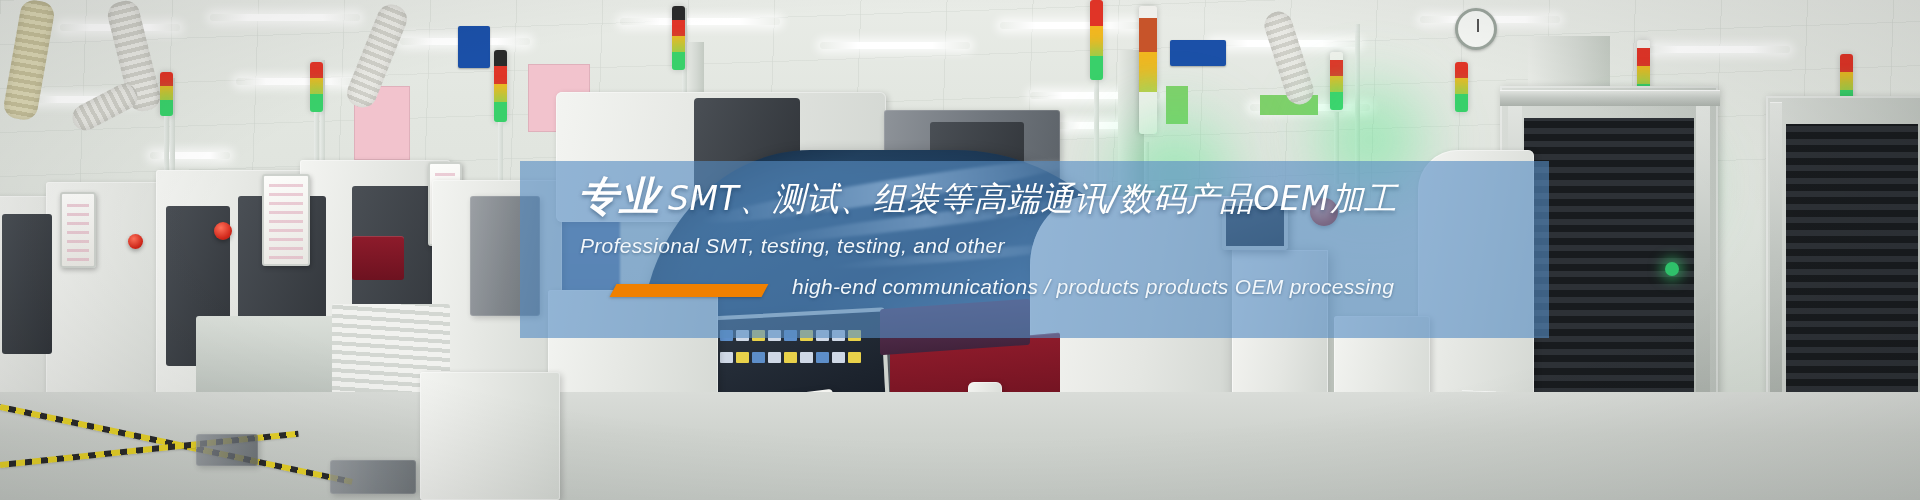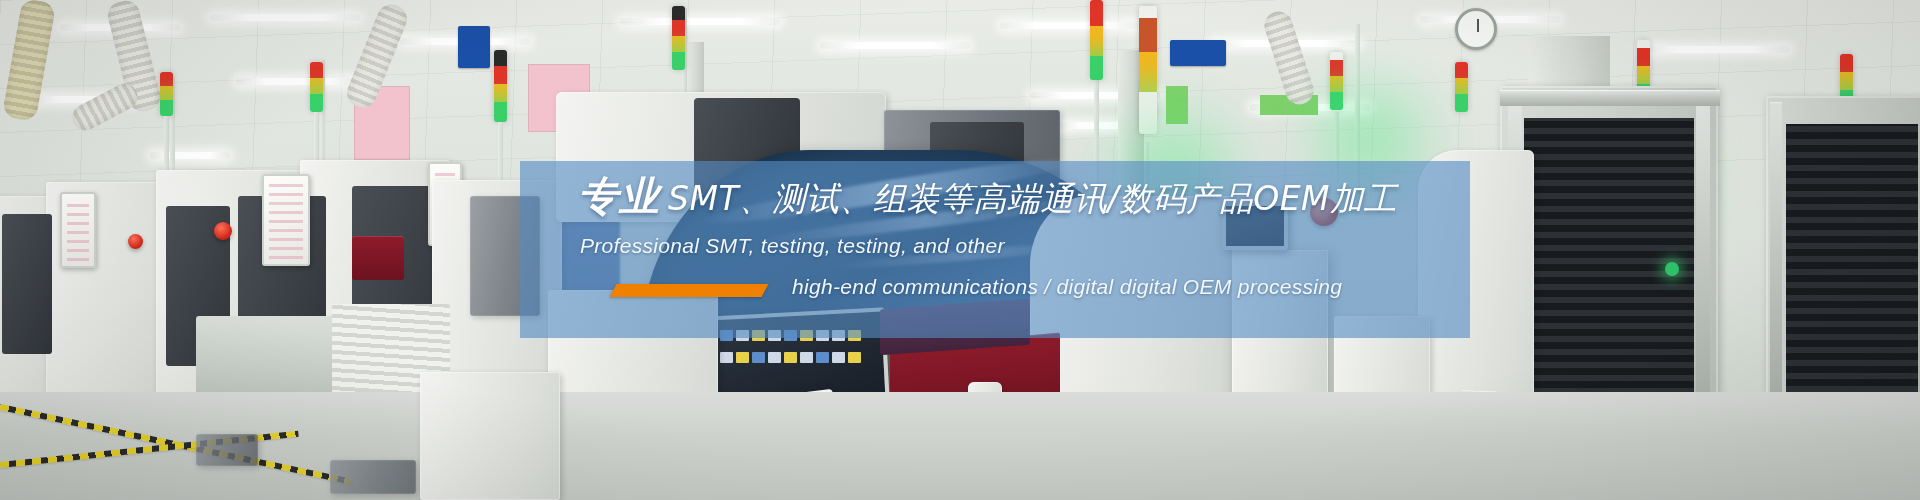--- a/index.html
+++ b/index.html
@@ -134,21 +134,21 @@
   .alu{position:absolute;background:linear-gradient(180deg,#e3e6e2,#c2c7c2 50%,#aab0aa);
     box-shadow:inset 0 1px 0 rgba(255,255,255,.6);}
 
   .greenglow{position:absolute;border-radius:50%;filter:blur(26px);
     background:radial-gradient(circle,rgba(70,235,130,.55),rgba(70,235,130,0) 70%);}
   .vign{position:absolute;inset:0;pointer-events:none;
     background:radial-gradient(ellipse at 50% 45%,rgba(0,0,0,0) 55%,rgba(0,0,0,.13) 100%);}
 
   
   .overlay{
-    position:absolute;left:520px;top:161px;width:950px;height:177px;
+    position:absolute;left:520px;top:161px;width:1029px;height:177px;
     background:rgba(86,140,196,.62);
     backdrop-filter:saturate(.9);
   }
   .headline{
     position:absolute;left:58px;top:8px;white-space:nowrap;
     color:#ffffff;font-style:italic;font-weight:700;
     text-shadow:0 2px 4px rgba(10,40,70,.45);
   }
   .headline .kw{font-size:40px;letter-spacing:1px;
     font-family:"DejaVu Sans","Liberation Sans",sans-serif;font-weight:700;}
@@ -406,16 +406,16 @@
   <div class="overlay">
 
     <div class="headline">
       <span class="kw">专业</span><span class="rest">SMT、测试、组装等高端通讯/数码产品OEM加工</span>
     </div>
 
     <div class="sub1">Professional SMT, testing, testing, and other</div>
 
     <div class="accentbar"></div>
 
-    <div class="sub2">high-end communications / digital digital OEM processing</div>
+    <div class="sub2">high-end communications / products products OEM processing</div>
   </div>
 
 </div>
 
 </body></html>

